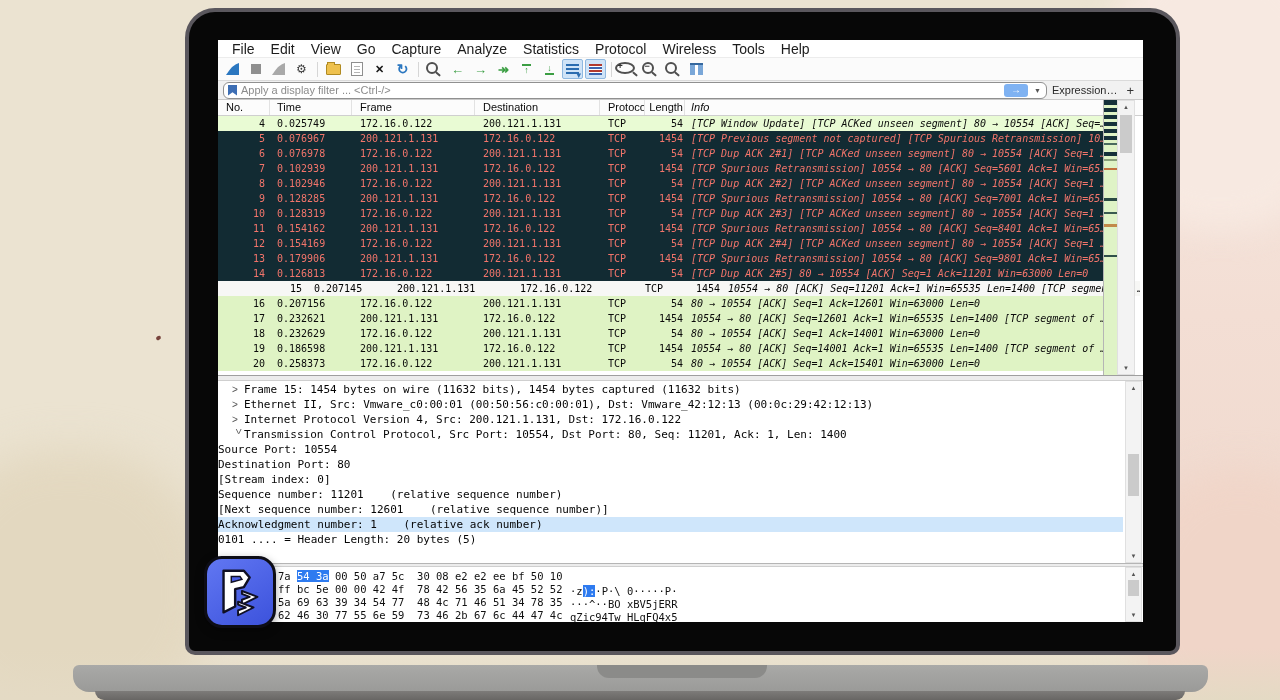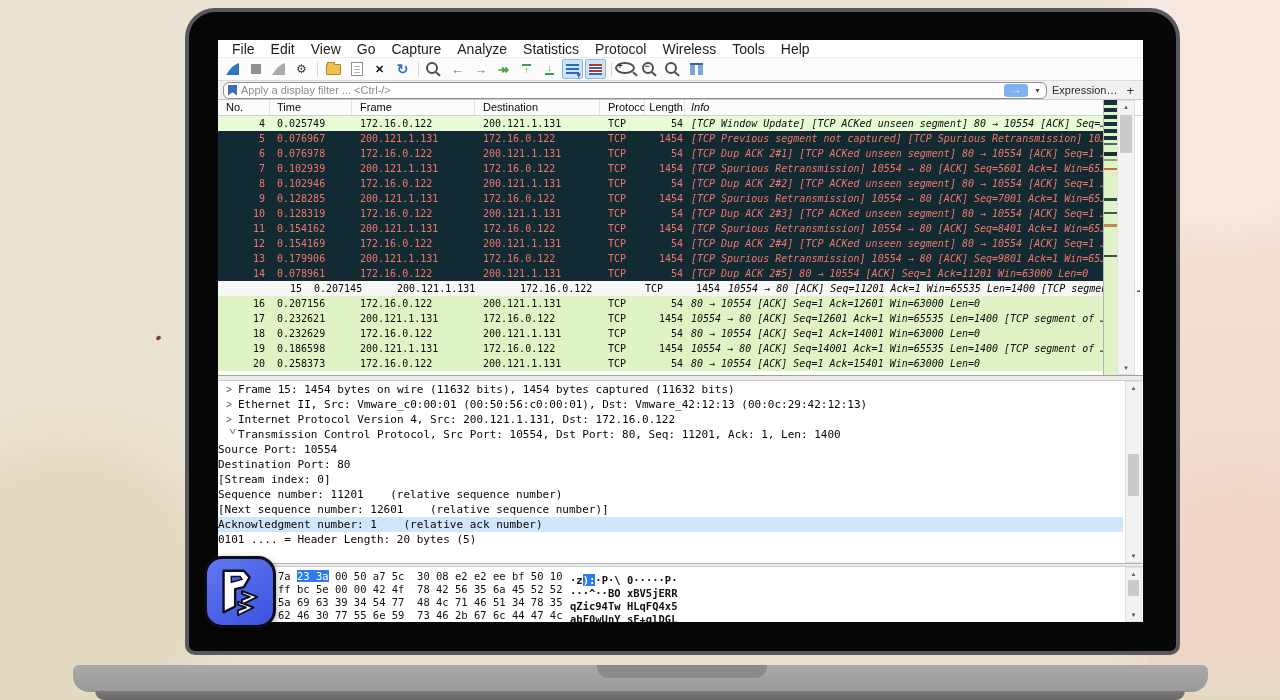--- a/index.html
+++ b/index.html
@@ -129,32 +129,32 @@
   
   .split{position:absolute;left:0;width:925px;background:#ececec;}
   .s1{top:335px;height:6px;border-top:1px solid #9f9f9f;border-bottom:1px solid #cfcfcf;box-sizing:border-box;}
   .s2{top:523px;height:4px;border-top:1px solid #b5b5b5;border-bottom:1px solid #cfcfcf;box-sizing:border-box;}
 
   
   .details{position:absolute;left:0;top:341px;width:905px;height:182px;background:#fff;
            font-family:"DejaVu Sans Mono",monospace;font-size:11px;color:#050505;padding-top:1px;
            box-sizing:border-box;overflow:hidden;}
   .d-line{height:15px;line-height:15px;white-space:pre;}
-  .d-line.top{margin-left:8px;}
+  .d-line.top{margin-left:14px;}
   .d-line.ind{}
   .d-line.hl{background:#cfe6fb;}
   .exp{display:inline-block;width:12px;color:#555;font-size:10px;font-family:"Liberation Sans",sans-serif;}
   .exp.open{transform:rotate(90deg);}
 
   
   .hexpane{position:absolute;left:0;top:527px;width:905px;height:55px;background:#fff;
            font-family:"DejaVu Sans Mono",monospace;font-size:10.5px;color:#101010;padding-top:3px;
            box-sizing:border-box;overflow:hidden;}
   .x-line{height:13px;line-height:13px;white-space:pre;padding-left:60px;position:relative;}
-  .xa{position:absolute;left:352px;top:4px;font-weight:bold;}
+  .xa{position:absolute;left:352px;top:15px;}
   .xhl{background:#2e7bf0;color:#fff;}
 
   
   .logo{position:absolute;left:204px;top:556px;width:72px;height:72px;z-index:40;box-sizing:border-box;
         border:3px solid #0d0d16;border-radius:18px;
         background:linear-gradient(145deg,#6177f2,#3c52dc);
         box-shadow:0 3px 8px rgba(0,0,0,.35);display:flex;align-items:center;justify-content:center;}
 </style>
 </head>
 <body>
@@ -372,21 +372,21 @@
           <span class="c c-no">13</span>
           <span class="c c-time">0.179906</span>
           <span class="c c-src">200.121.1.131</span>
           <span class="c c-dst">172.16.0.122</span>
           <span class="c c-proto">TCP</span>
           <span class="c c-len">1454</span>
           <span class="c c-info">[TCP Spurious Retransmission] 10554 → 80 [ACK] Seq=9801 Ack=1 Win=65…</span>
         </div>
         <div class="p-row st-dark">
           <span class="c c-no">14</span>
-          <span class="c c-time">0.078961</span>
+          <span class="c c-time">0.126813</span>
           <span class="c c-src">172.16.0.122</span>
           <span class="c c-dst">200.121.1.131</span>
           <span class="c c-proto">TCP</span>
           <span class="c c-len">54</span>
           <span class="c c-info">[TCP Dup ACK 2#5] 80 → 10554 [ACK] Seq=1 Ack=11201 Win=63000 Len=0</span>
         </div>
         <div class="p-row st-sel">
           <span class="c c-no">15</span>
           <span class="c c-time">0.207145</span>
           <span class="c c-src">200.121.1.131</span>
@@ -466,21 +466,21 @@
     </div>
   <div class="v-scroll vs-det">
     <span class="sarr up">▲</span>
     <span class="sthumb" style="top:72px;height:42px;"></span>
     <span class="sarr down">▼</span>
   </div>
 
   <div class="split s2"></div>
 
   <div class="hexpane" id="hexpane">
-      <div class="x-line"><span class="xh"><span>7a </span><span class="xhl">23 3a</span><span> 00 50 a7 5c  30 08 e2 e2 ee bf 50 10</span></span><span class="xa"><span>·z</span><span class="xhl">):</span><span>·P·\ 0·····P·</span></span></div>
+      <div class="x-line"><span class="xh"><span>7a </span><span class="xhl">54 3a</span><span> 00 50 a7 5c  30 08 e2 e2 ee bf 50 10</span></span><span class="xa"><span>·z</span><span class="xhl">):</span><span>·P·\ 0·····P·</span></span></div>
       <div class="x-line"><span class="xh"><span>ff bc 5e 00 00 42 4f  78 42 56 35 6a 45 52 52</span></span><span class="xa"><span>···^··BO xBV5jERR</span></span></div>
       <div class="x-line"><span class="xh"><span>5a 69 63 39 34 54 77  48 4c 71 46 51 34 78 35</span></span><span class="xa"><span>qZic94Tw HLqFQ4x5</span></span></div>
       <div class="x-line"><span class="xh"><span>62 46 30 77 55 6e 59  73 46 2b 67 6c 44 47 4c</span></span><span class="xa"><span>abF0wUnY sF+glDGL</span></span></div>
     </div>
   <div class="v-scroll vs-hex">
     <span class="sarr up">▲</span>
     <span class="sthumb" style="top:12px;height:16px;"></span>
     <span class="sarr down">▼</span>
   </div>
 

